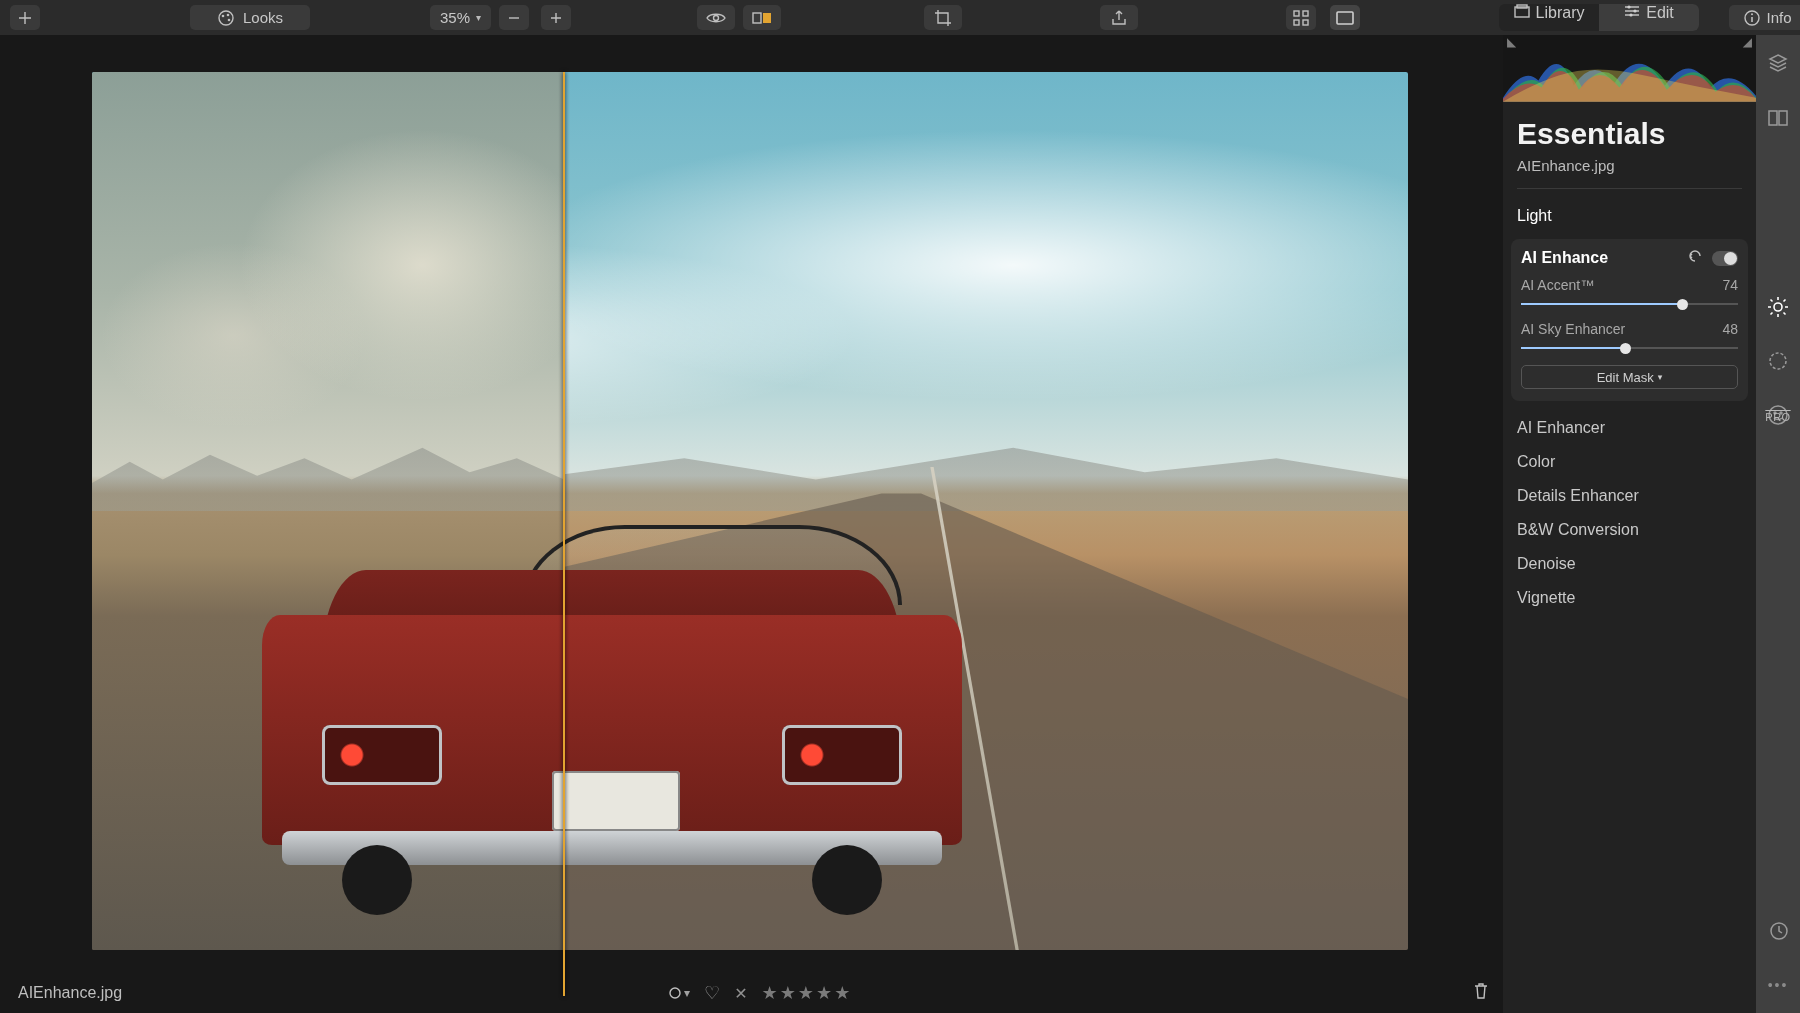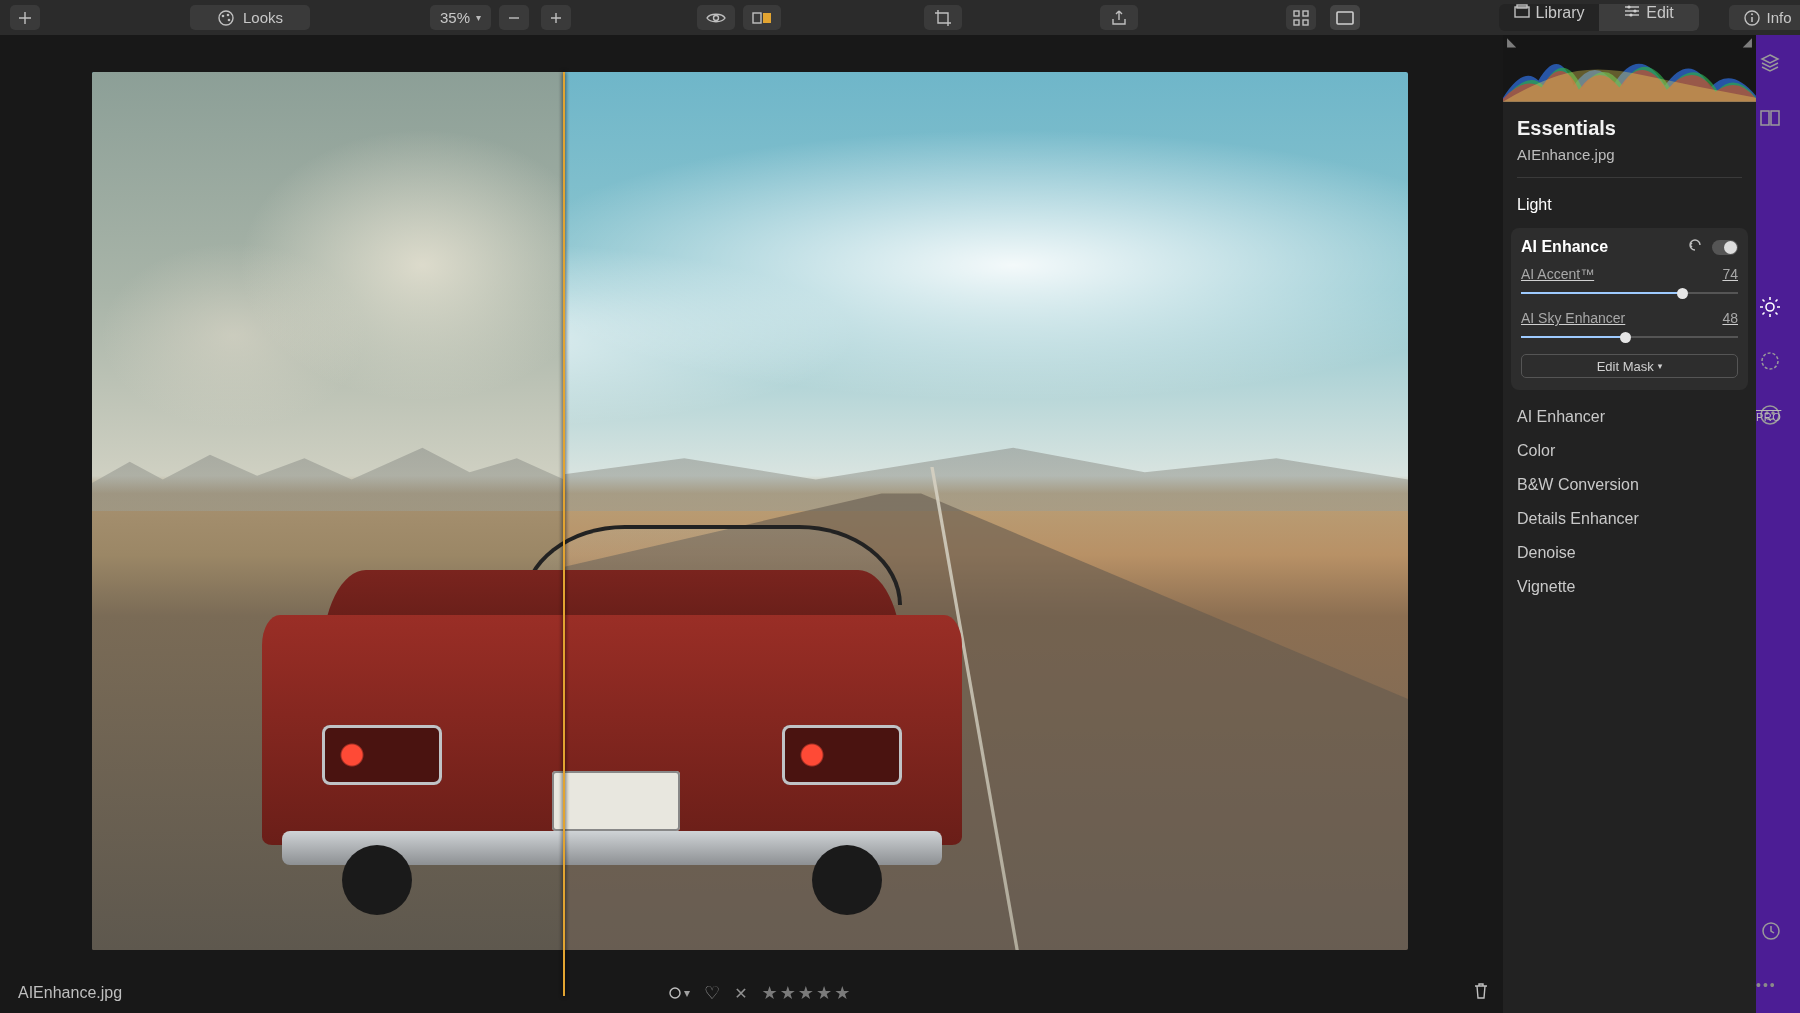--- a/index.html
+++ b/index.html
@@ -105,46 +105,46 @@
   .footer { position:absolute; left:0; right:297px; bottom:0; height:40px; display:flex; align-items:center; color:#bfbfbf; font-size:16px; }
   .footer .fname { position:absolute; left:18px; }
   .rating-cluster { position:absolute; left:668px; display:flex; align-items:center; gap:14px; }
   .rating-cluster .star-row { display:flex; gap:2px; color:#7a7a7a; }
   .rating-cluster .star-row span { font-size:18px; }
   .trash-btn { position:absolute; right:14px; }
 
   
   .sidebar { position:absolute; right:0; top:35px; bottom:0; width:297px; background:#222; display:flex; }
   .panel { flex:1; padding:0 0 0 0; position:relative; }
-  .toolstrip { width:44px; background:#4c1d95; display:flex; flex-direction:column; align-items:flex-start; padding-top:14px; gap:26px; position:relative;}
+  .toolstrip { width:44px; background:#404040; display:flex; flex-direction:column; align-items:center; padding-top:14px; gap:26px; position:relative;}
   .toolstrip .tool { width:28px; height:28px; display:flex; align-items:center; justify-content:center; cursor:pointer; color:#9a9a9a;}
   .toolstrip .tool.active { color:#fff; }
   .toolstrip .tool svg{stroke:currentColor;}
   .toolstrip .pro { position:absolute; top:376px; font-size:11px; color:#b8b8b8; letter-spacing:.5px; text-decoration:overline;}
   .toolstrip .history { position:absolute; bottom:68px; }
   .toolstrip .more    { position:absolute; bottom:20px; color:#8a8a8a; letter-spacing:2px; font-size:14px;}
 
   .histogram { height:66px; width:100%; position:relative; background:#161616; }
   .histogram svg{position:absolute;inset:0;}
   .histo-tri { position:absolute; top:0; font-size:12px; color:#7d7d7d;}
   .histo-tri.l{left:4px;} .histo-tri.r{right:4px;}
 
-  .panel-title { font-size:20px; font-weight:600; color:#f2f2f2; padding:16px 14px 6px; }
+  .panel-title { font-size:30px; font-weight:600; color:#f2f2f2; padding:16px 14px 6px; }
   .file-name { font-size:15px; color:#bdbdbd; padding:0 14px 14px; }
   .sep { height:1px; background:#3a3a3a; margin:0 14px 10px; }
 
   .section { padding:8px 14px; font-size:16px; color:#c9c9c9; cursor:pointer; }
   .section.bold { color:#fff; font-weight:500;}
 
   .ai-block { margin:6px 8px 10px; background:#2d2d2d; border-radius:8px; padding:10px 10px 12px; }
   .ai-head { display:flex; align-items:center; justify-content:space-between; font-size:16px; color:#fff; font-weight:600; margin-bottom:10px;}
   .ai-head .right { display:flex; align-items:center; gap:10px;}
   .toggle { width:26px; height:15px; border-radius:8px; background:#555; position:relative;}
   .toggle::after{content:"";position:absolute;right:1px;top:1px;width:13px;height:13px;border-radius:50%;background:#ddd;}
-  .slider-row { margin-bottom:10px;text-decoration:underline;}
+  .slider-row { margin-bottom:10px;}
   .slider-lbl { display:flex; justify-content:space-between; font-size:14px; color:#a8a8a8; margin-bottom:4px;}
   .slider { position:relative; height:14px; }
   .slider .track { position:absolute; left:0; right:0; top:6px; height:2px; background:#555;}
   .slider .fill  { position:absolute; left:0; top:6px; height:2px; background:#9ecbff;}
   .slider .knob  { position:absolute; top:2px; width:11px; height:11px; border-radius:50%; background:#e6e6e6;}
   .edit-mask { margin-top:6px; height:24px; border:1px solid #555; border-radius:5px; display:flex; align-items:center; justify-content:center; font-size:13px; color:#d0d0d0; gap:4px; cursor:pointer;}
 </style>
 </head>
 <body>
 
@@ -394,22 +394,22 @@
       </div>
 
       <div class="edit-mask">
         <span>Edit Mask</span>
         <span style="font-size:9px">▾</span>
       </div>
     </div>
 
     <div class="section">AI Enhancer</div>
     <div class="section">Color</div>
+    <div class="section">Details Enhancer</div>
     <div class="section">B&amp;W Conversion</div>
-    <div class="section">Details Enhancer</div>
     <div class="section">Denoise</div>
     <div class="section">Vignette</div>
   </div>
 
   <div class="toolstrip">
     <div class="tool">
         <svg width="22" height="22" fill="none" stroke-width="1.5">
           <path d="M11 3l8 4-8 4-8-4 8-4zM3 11l8 4 8-4M3 15l8 4 8-4"></path>
         </svg>
       </div>

